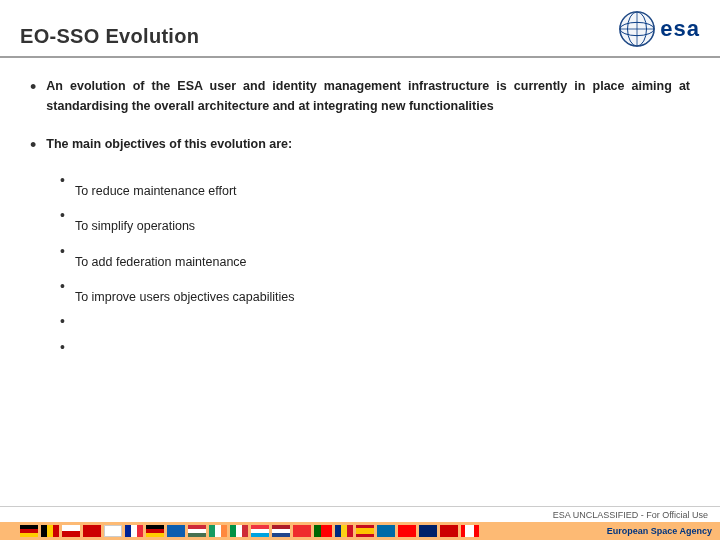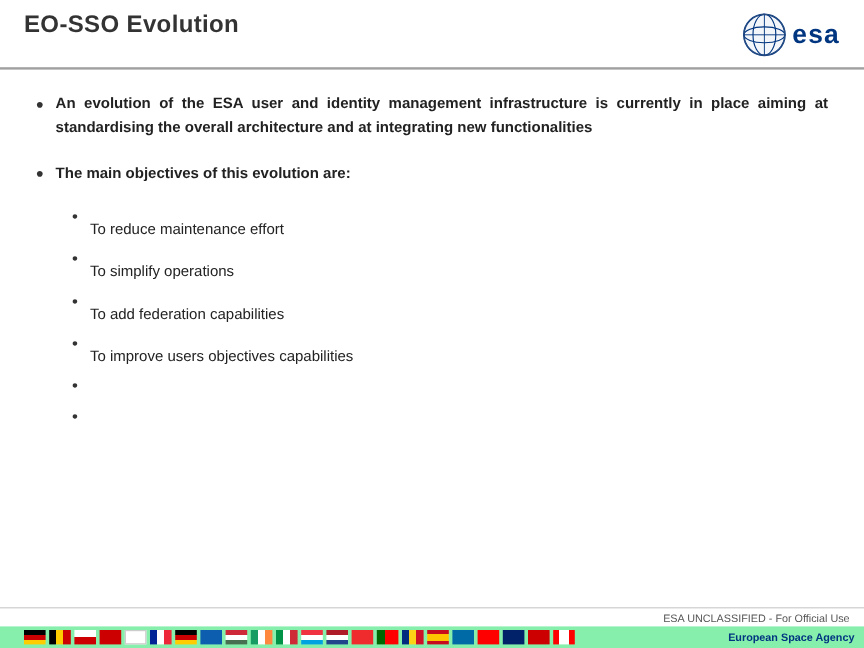--- a/index.html
+++ b/index.html
@@ -16,21 +16,21 @@
       width: 720px;
       height: 540px;
       display: flex;
       flex-direction: column;
       position: relative;
     }
 
     
     .header {
       display: flex;
-      align-items: flex-start;
+      align-items: flex-end;
       justify-content: space-between;
       padding: 10px 20px 8px 20px;
       border-bottom: 2px solid #a0a0a0;
     }
 
     .header-title {
       font-size: 20px;
       font-weight: bold;
       color: #333;
       letter-spacing: 0.3px;
@@ -123,21 +123,21 @@
       justify-content: flex-end;
       padding: 3px 12px 2px 12px;
       font-size: 9px;
       color: #555;
     }
 
     .flags-row {
       display: flex;
       align-items: center;
       padding: 3px 8px 3px 20px;
-      background: #86efac;
+      background: #fdba74;
       gap: 3px;
       flex-wrap: nowrap;
       overflow: hidden;
     }
 
     .flag {
       width: 18px;
       height: 12px;
       display: inline-block;
       flex-shrink: 0;
@@ -204,21 +204,21 @@
         <div class="sub-bullet">
           <span class="sub-dot">•</span>
           <span class="sub-text">To reduce maintenance effort</span>
         </div>
         <div class="sub-bullet">
           <span class="sub-dot">•</span>
           <span class="sub-text">To simplify operations</span>
         </div>
         <div class="sub-bullet">
           <span class="sub-dot">•</span>
-          <span class="sub-text">To add federation capabilities</span>
+          <span class="sub-text">To add federation maintenance</span>
         </div>
         <div class="sub-bullet">
           <span class="sub-dot">•</span>
           <span class="sub-text">To improve users objectives capabilities</span>
         </div>
         <div class="sub-bullet">
           <span class="sub-dot">•</span>
         </div>
         <div class="sub-bullet">
           <span class="sub-dot">•</span>

